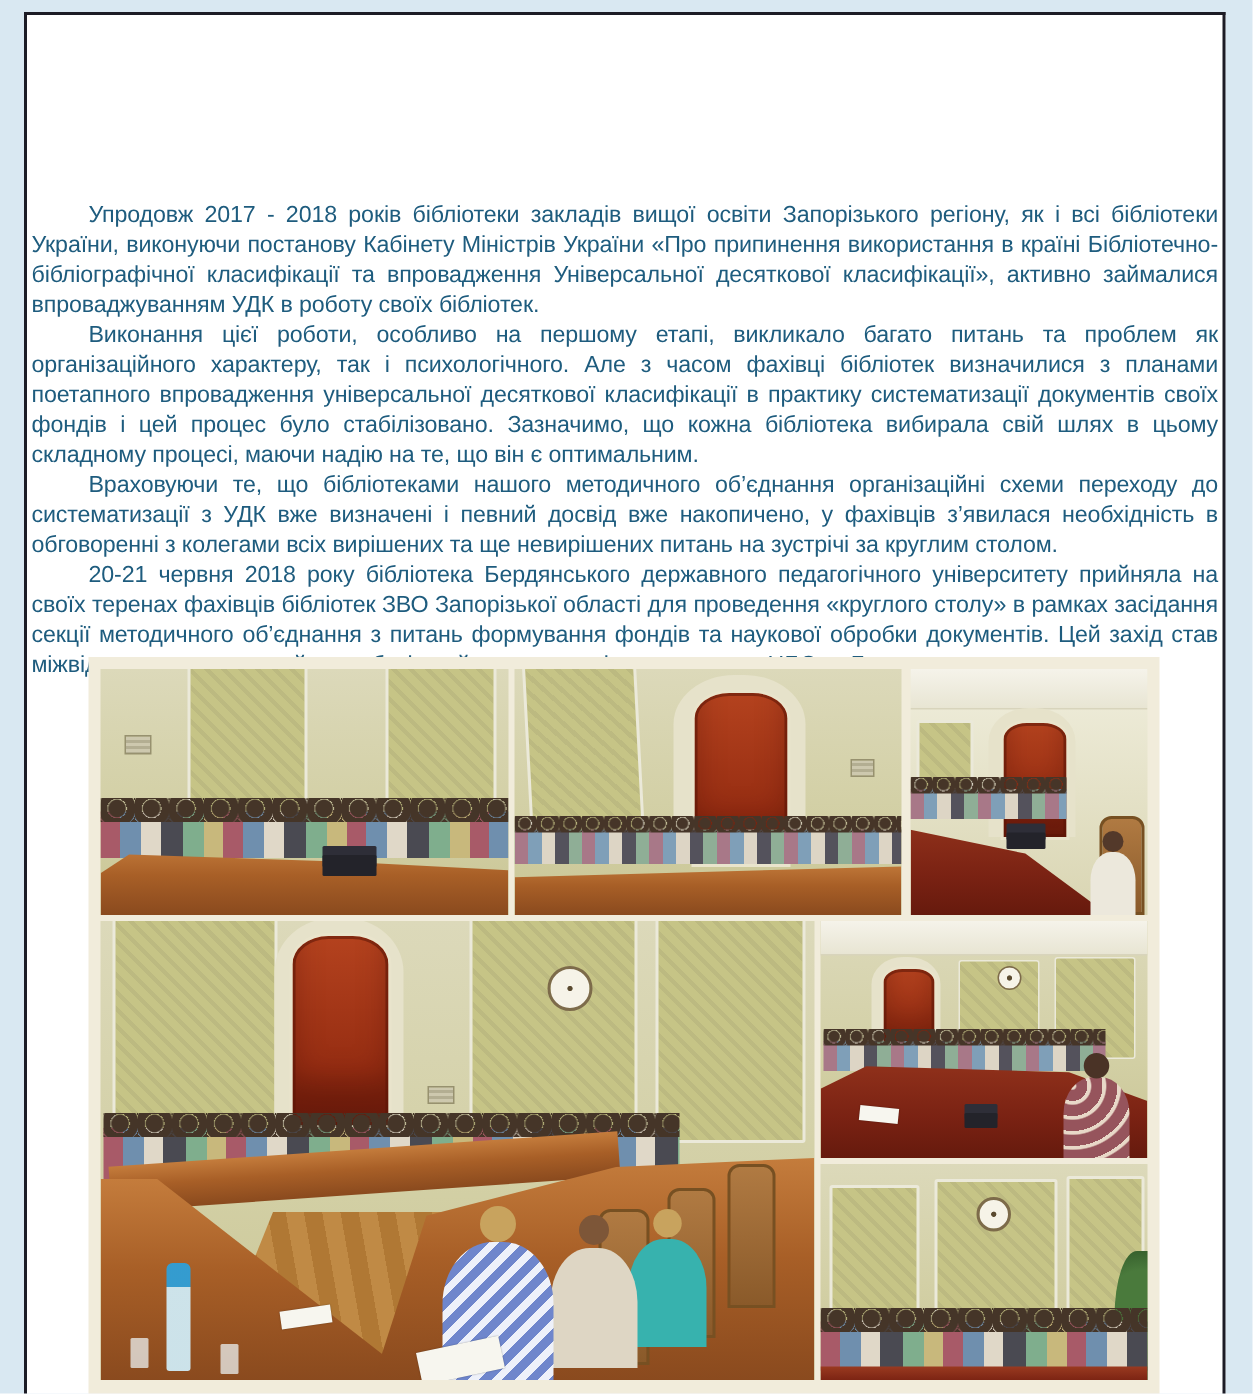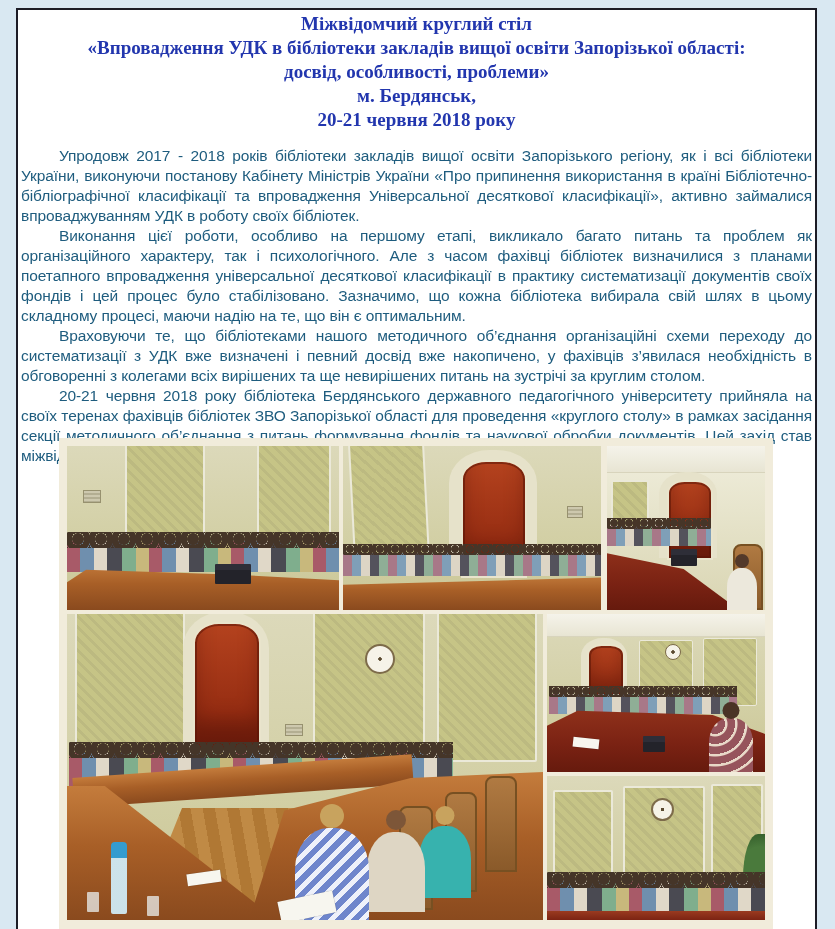--- a/index.html
+++ b/index.html
@@ -15,21 +15,21 @@
     overflow:hidden;
   }
   
   .title{
     position:absolute;left:0;top:2px;width:100%;text-align:center;
     font-family:"Liberation Serif","DejaVu Serif",serif;
     font-weight:bold;font-size:19px;line-height:24px;color:#2236ae;
   }
   
   .article{
-    position:absolute;left:3px;right:3px;top:136px;
+    position:absolute;left:3px;right:3px;top:124px;
     font-size:15.5px;line-height:20px;color:#1e5c7e;
     text-align:justify;letter-spacing:-0.1px;
   }
   .article p{margin:0;text-indent:38px;}
   
   .collage{
     position:absolute;left:41px;top:428px;width:714px;height:495px;
     background:#f1ecdb;margin:0;
   }
   .photo{
@@ -170,27 +170,20 @@
   .pF .clock{left:104px;top:22px;width:19px;height:19px;}
   .pF .plant{right:-8px;top:58px;width:30px;height:88px;}
   .pF .crowd{left:0;right:0;bottom:6px;height:42px;}
   .pF .table{position:absolute;left:0;right:0;bottom:0;height:9px;background:linear-gradient(180deg,#9a3a20,#7c2413);}
 </style>
 </head>
 <body>
 
 <div class="page">
 
-  <header class="title">
-    <div>Міжвідомчий круглий стіл</div>
-    <div>«Впровадження УДК в бібліотеки закладів вищої освіти Запорізької області:</div>
-    <div>досвід, особливості, проблеми»</div>
-    <div>м. Бердянськ,</div>
-    <div>20-21 червня 2018 року</div>
-  </header>
 
   <section class="article">
     <p>Упродовж 2017 - 2018 років бібліотеки закладів вищої освіти Запорізького регіону, як і всі бібліотеки України, виконуючи постанову Кабінету Міністрів України «Про припинення використання в країні Бібліотечно-бібліографічної класифікації та впровадження Універсальної десяткової класифікації», активно займалися впроваджуванням УДК в роботу своїх бібліотек.</p>
     <p>Виконання цієї роботи, особливо на першому етапі, викликало багато питань та проблем як організаційного характеру, так і психологічного. Але з часом фахівці бібліотек визначилися з планами поетапного впровадження універсальної десяткової класифікації в практику систематизації документів своїх фондів і цей процес було стабілізовано. Зазначимо, що кожна бібліотека вибирала свій шлях в цьому складному процесі, маючи надію на те, що він є оптимальним.</p>
     <p>Враховуючи те, що бібліотеками нашого методичного об’єднання організаційні схеми переходу до систематизації з УДК вже визначені і певний досвід вже накопичено, у фахівців з’явилася необхідність в обговоренні з колегами всіх вирішених та ще невирішених питань на зустрічі за круглим столом.</p>
     <p>20-21 червня 2018 року бібліотека Бердянського державного педагогічного університету прийняла на своїх теренах фахівців бібліотек ЗВО Запорізької області для проведення «круглого столу» в рамках засідання секції методичного об’єднання з питань формування фондів та наукової обробки документів. Цей захід став міжвідомчим, тому що в його роботі прийняли участь і представники ЦБС м. Бердянська.</p>
   </section>
 
   <figure class="collage">
 

